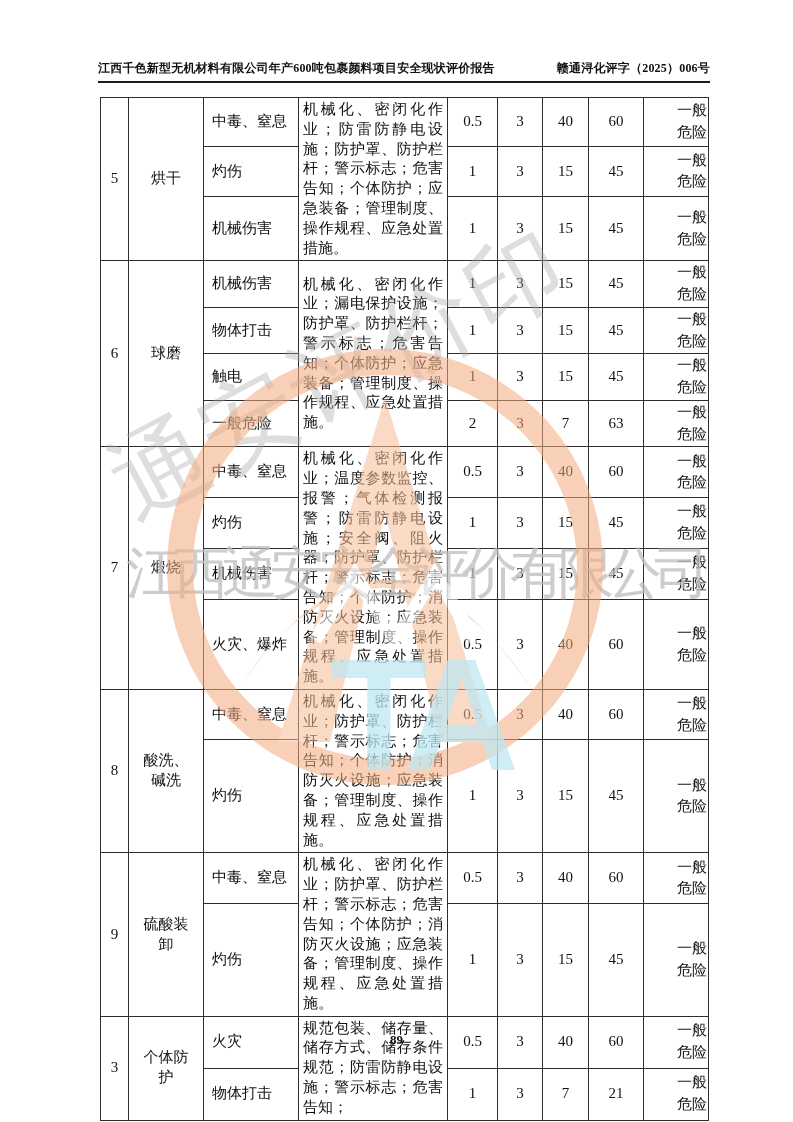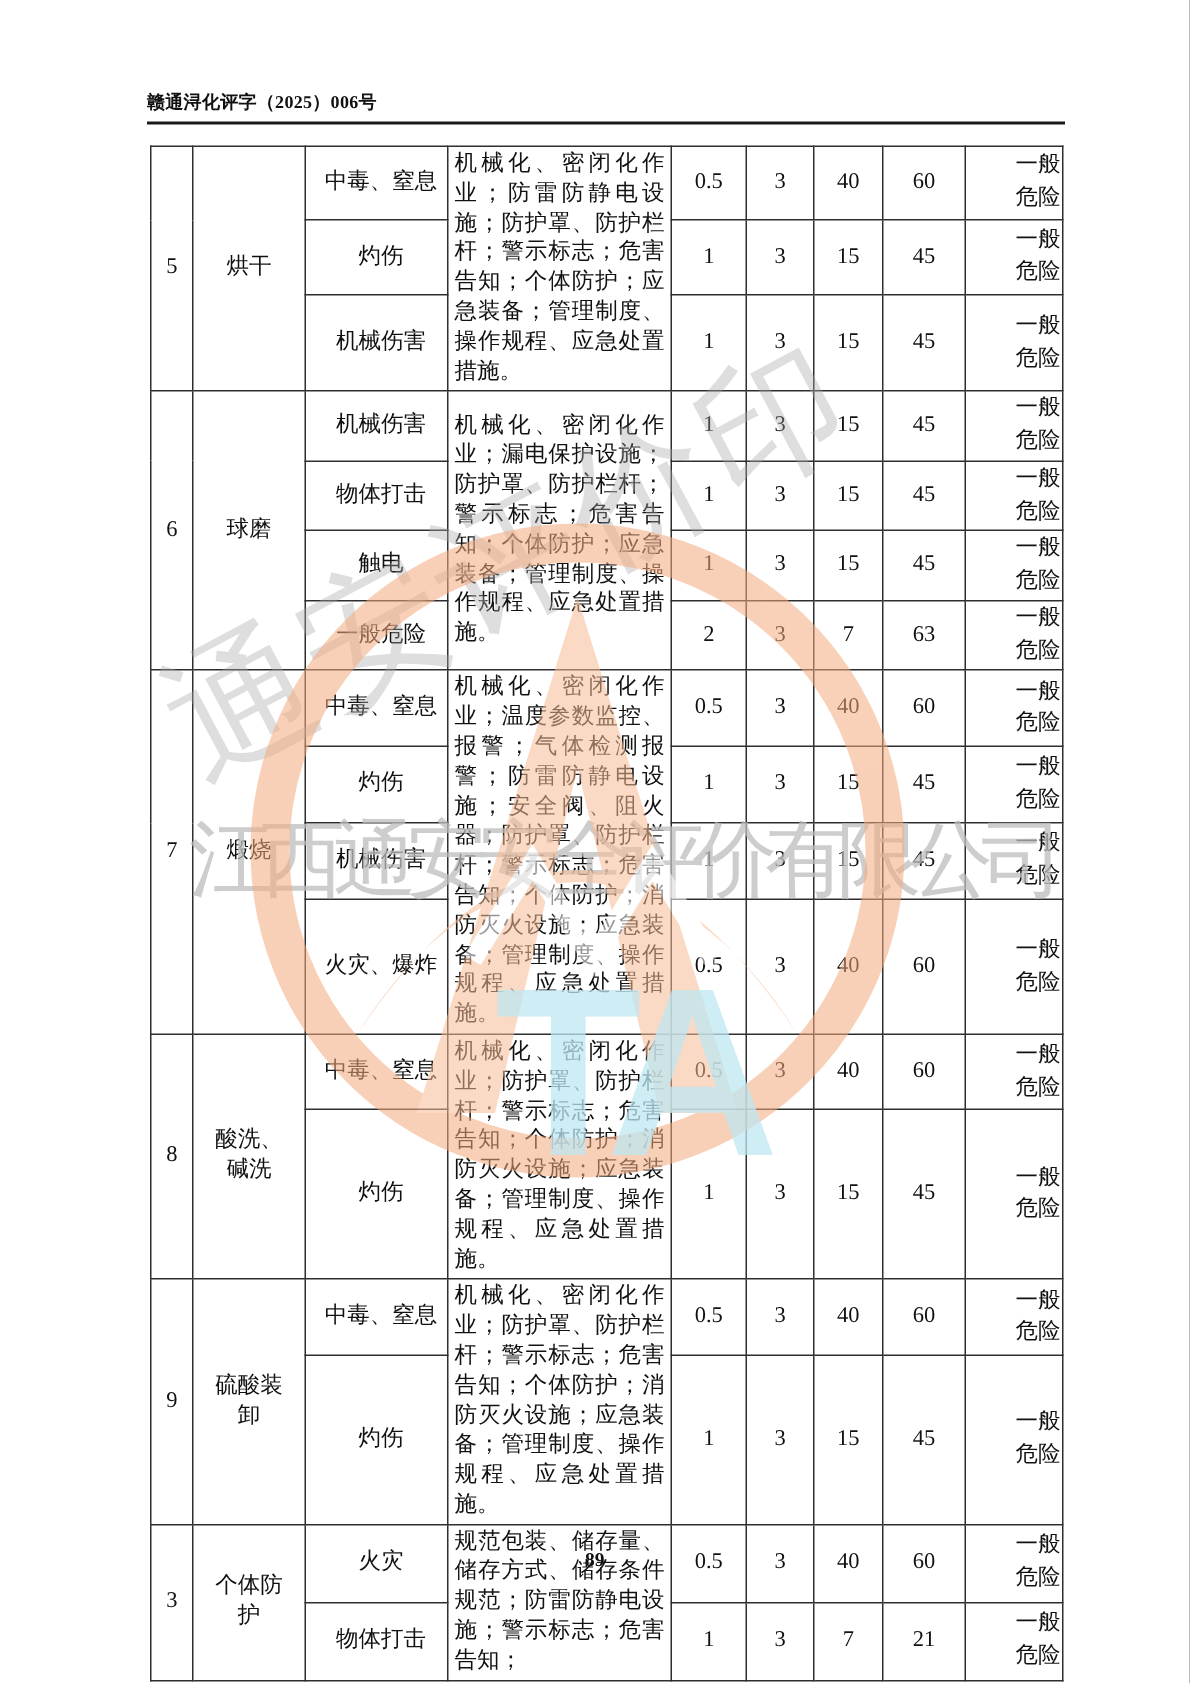--- a/index.html
+++ b/index.html
@@ -19,21 +19,21 @@
   table.risk{
     position:absolute;left:100px;top:97px;z-index:1;
     border-collapse:collapse;table-layout:fixed;width:608px;
   }
   table.risk td{
     border:1.5px solid #2e2e2e;vertical-align:middle;
     font-size:15px;line-height:1.32;overflow:hidden;
   }
   td.c-no{text-align:center;font-size:15px;}
   td.c-op{text-align:center;padding:0 12px;}
-  td.c-hz{text-align:center;padding:0 2px 0 8px;font-family:Liberation Serif, serif;}
+  td.c-hz{text-align:left;padding:0 2px 0 8px;font-family:Liberation Serif, serif;}
   td.c-ms{
     text-align:justify;padding:2px 4px;font-size:14px;line-height:20px;
     vertical-align:middle;
     margin-left:28px;
   }
   td.c-num{text-align:center;font-size:15px;}
   td.c-lv{text-align:right;font-size:14px;}
   td.c-lv span{display:inline-block;width:2em;line-height:1.45;}
   
   .footer{
@@ -55,20 +55,21 @@
     font-family:"Liberation Serif","DejaVu Serif",serif;
   }
   svg.stamp{position:absolute;left:0;top:0;z-index:3;pointer-events:none;}
 </style>
 </head>
 <body>
 
 <div class="page">
 
   <div class="header">
+    <span>江西千色新型无机材料有限公司年产600吨包裹颜料项目安全现状评价报告</span>
     <span>赣通浔化评字（2025）006号</span>
   </div>
 
   <table class="risk">
     <colgroup>
       <col style="width:28px">
         <col style="width:75px">
         <col style="width:95px">
       <col style="width:149px">
         <col style="width:50px">

